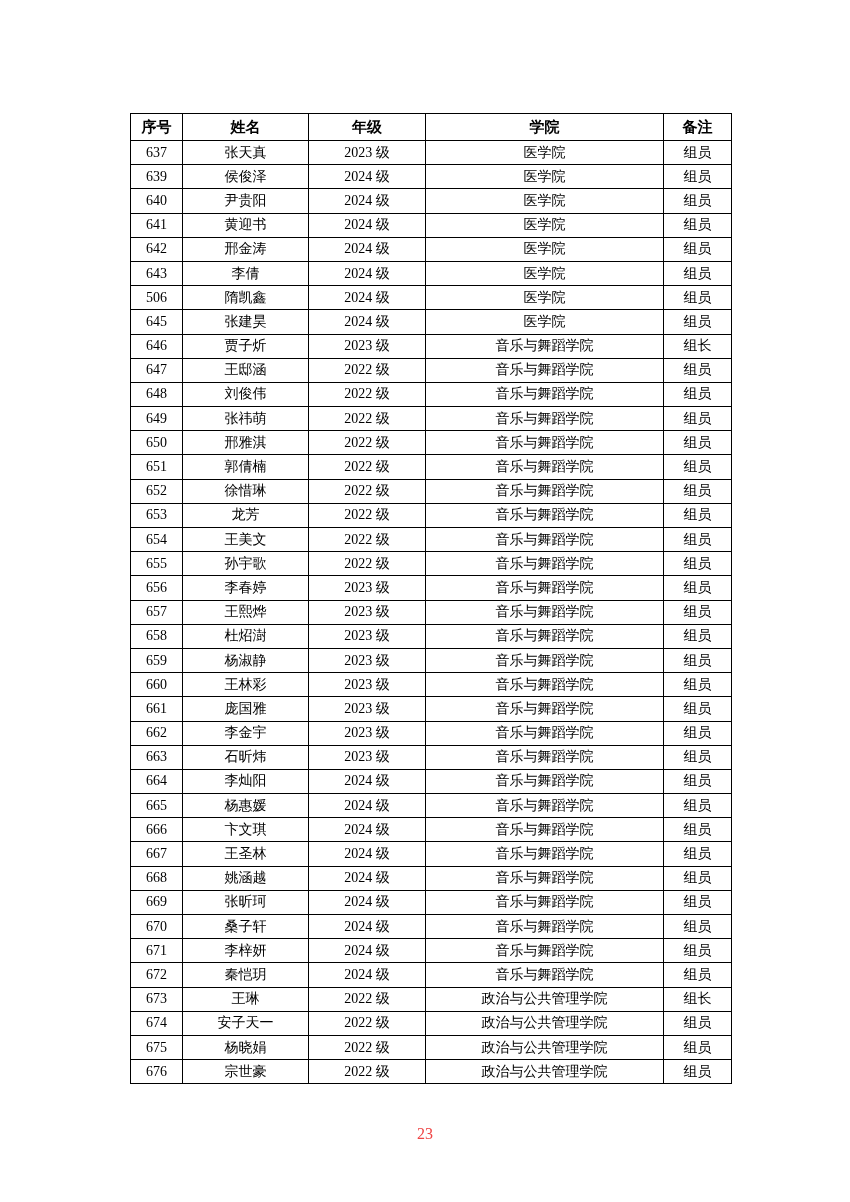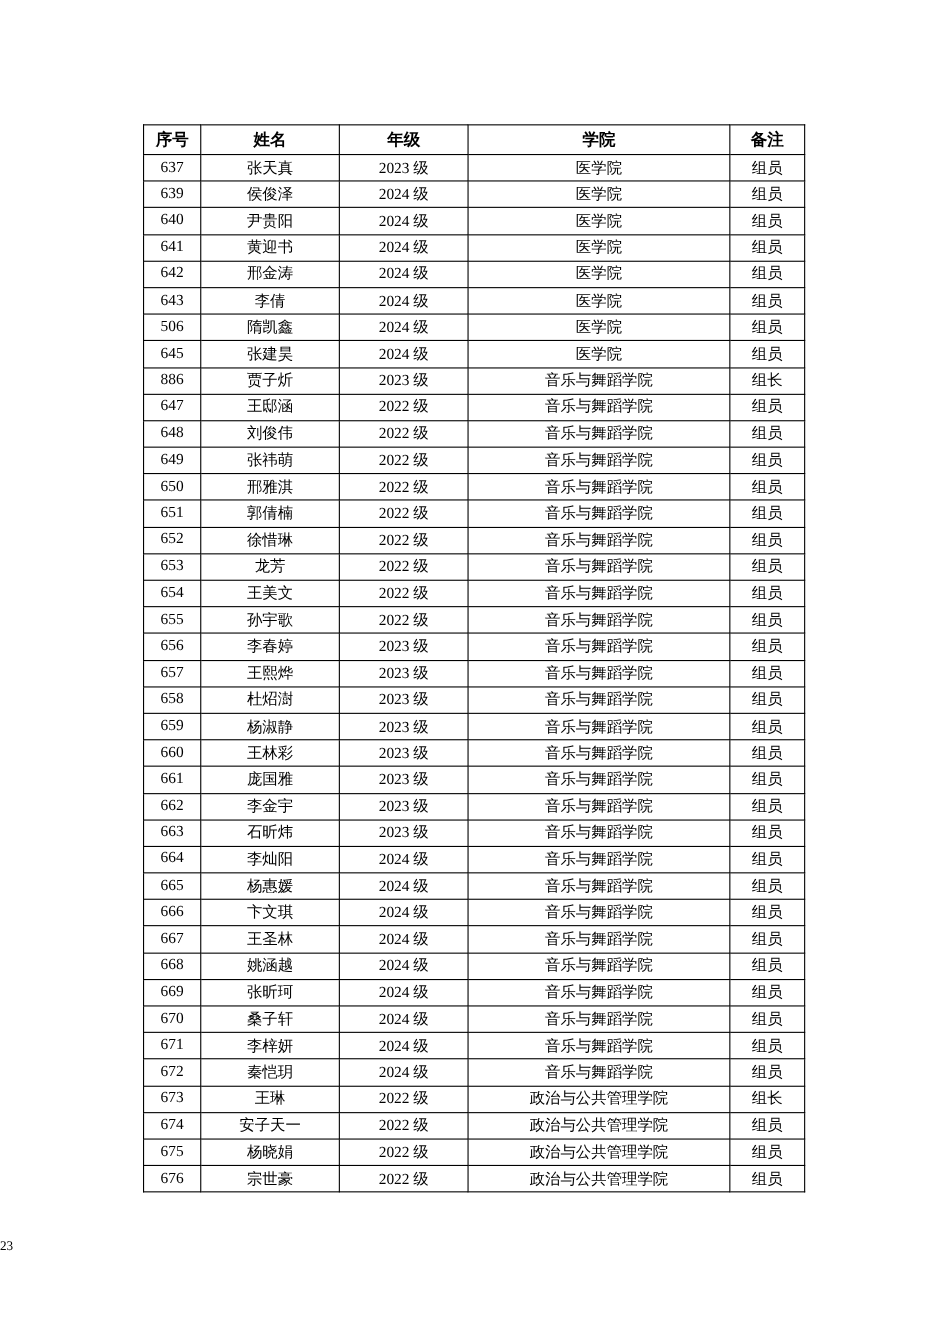--- a/index.html
+++ b/index.html
@@ -48,22 +48,23 @@
   table.roster td {
     height: 23.2px;
     font-size: 14px;
     font-weight: normal;
   }
   .page-number {
     position: absolute;
     left: 0;
     top: 1113px;
     width: 850px;
-    font-size: 12px;
-    color: #000000;
+    text-align: center;
+    font-size: 16px;
+    color: #ef4444;
   }
 </style>
 </head>
 <body>
 
 <div class="doc-page">
   <table class="roster">
     <colgroup>
       <col style="width:52px">
       <col style="width:126px">
@@ -131,21 +132,21 @@
           <td>组员</td>
         </tr>
         <tr>
           <td>645</td>
           <td>张建昊</td>
           <td>2024 级</td>
           <td>医学院</td>
           <td>组员</td>
         </tr>
         <tr>
-          <td>886</td>
+          <td>646</td>
           <td>贾子炘</td>
           <td>2023 级</td>
           <td>音乐与舞蹈学院</td>
           <td>组长</td>
         </tr>
         <tr>
           <td>647</td>
           <td>王邸涵</td>
           <td>2022 级</td>
           <td>音乐与舞蹈学院</td>

